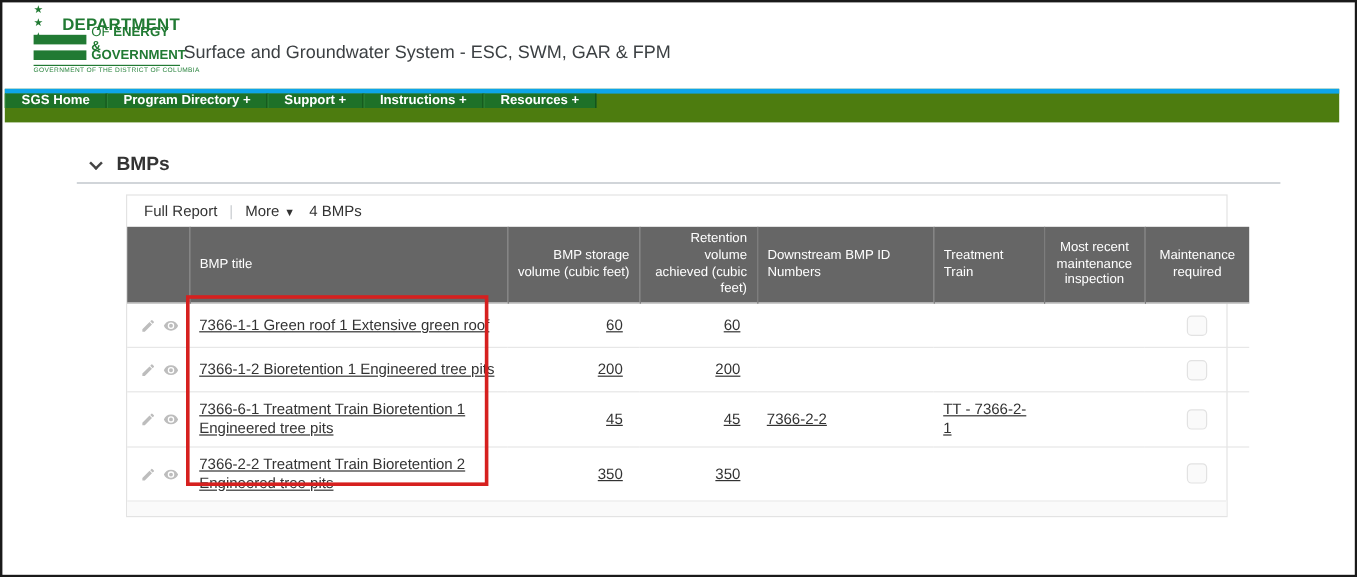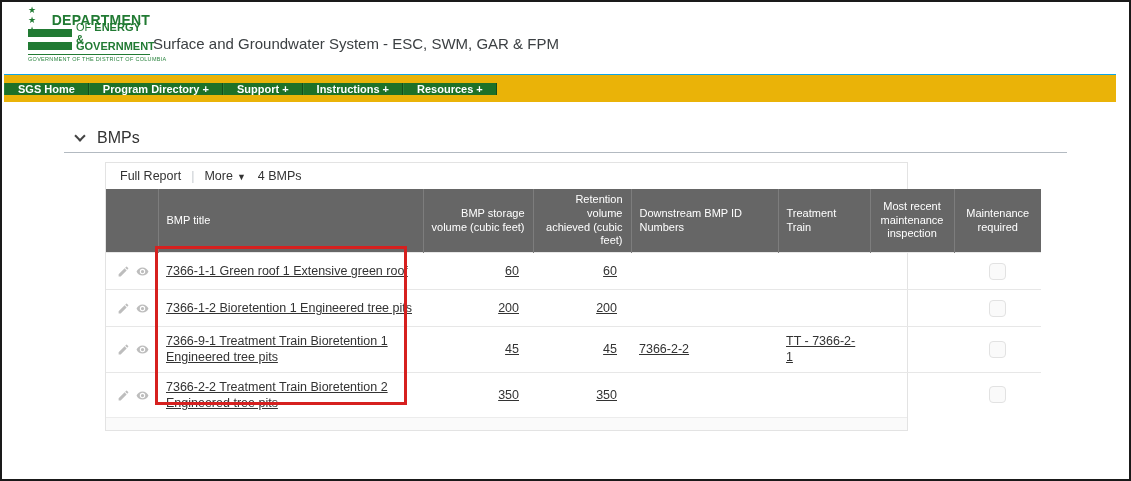--- a/index.html
+++ b/index.html
@@ -24,42 +24,42 @@
   .logo-tagline { font-size:5.5px; letter-spacing:.3px; margin-top:1px; color:#2c8540; white-space:nowrap; }
 
   .app-title {
     position:absolute; left:151px; top:33px;
     font-size:15px; color:#3c4043;
   }
 
   
   .nav {
     position:absolute; left:2px; top:72px; width:1112px; height:28px;
-    background:#eab308; border-top:1px solid #0ea5e9;
-    display:flex; align-items:center;
+    background:#4d7c0f; border-top:4px solid #0ea5e9;
+    display:flex; align-items:flex-start;
   }
   .nav-item {
     background:#1e7128; color:#ffffff; font-size:11px; font-weight:700;
     padding:0 13px; display:flex; align-items:center; cursor:pointer;
     border-right:1px solid #134e1b; border-left:1px solid #2b8136;
     white-space:nowrap;
   }
 
   
-  .section-head { position:absolute; left:74px; top:127px; display:flex; align-items:center; }
+  .section-head { position:absolute; left:74px; top:127px; display:flex; align-items:center;font-weight:bold; }
   .chev {
     width:8px; height:8px; border-right:2px solid #444; border-bottom:2px solid #444;
     transform:rotate(45deg); margin-right:13px; margin-top:-4px; cursor:pointer;
   }
   .section-title { font-size:16px; color:#333; }
   .section-rule { position:absolute; left:62px; top:150px; width:1003px; border-top:1px solid #b3bac1; }
 
   
   .panel {
-    position:absolute; left:103px; top:160px; width:803px;
+    position:absolute; left:103px; top:160px; width:918px;
     border:1px solid #e3e3e3; background:#ffffff;
   }
   .toolbar {
     height:26px; display:flex; align-items:center; gap:10px;
     padding-left:14px; font-size:12.5px; color:#333;
   }
   .toolbar .link { cursor:pointer; }
   .toolbar .sep { color:#c9cdd1; }
   .toolbar .caret { font-size:9px; margin-left:4px; color:#333; }
   .toolbar .count { margin-left:2px; }
@@ -200,21 +200,21 @@
             </td>
         </tr>
         <tr>
           <td class="icons">
             <svg viewBox="0 0 24 24">
                 <path d="M3 17.25V21h3.75L17.8 9.94l-3.75-3.75L3 17.25zM20.7 7.04c.39-.39.39-1.02 0-1.41l-2.34-2.34a1 1 0 0 0-1.41 0l-1.83 1.83 3.75 3.75 1.83-1.83z"></path>
               </svg><svg viewBox="0 0 24 24">
                 <path d="M12 4.5C7 4.5 2.73 7.61 1 12c1.73 4.39 6 7.5 11 7.5s9.27-3.11 11-7.5c-1.73-4.39-6-7.5-11-7.5zM12 17a5 5 0 1 1 0-10 5 5 0 0 1 0 10zm0-8a3 3 0 1 0 0 6 3 3 0 0 0 0-6z"></path>
               </svg>
           </td>
-          <td>7366-9-1 Treatment Train Bioretention 1 Engineered tree pits</td>
+          <td>7366-6-1 Treatment Train Bioretention 1 Engineered tree pits</td>
           <td class="num">45</td>
           <td class="num">45</td>
           <td>7366-2-2</td>
           <td>TT - 7366-2-1</td>
           <td class="ctr"></td>
           <td class="ctr">
               <div class="chk"></div>
             </td>
         </tr>
         <tr>

